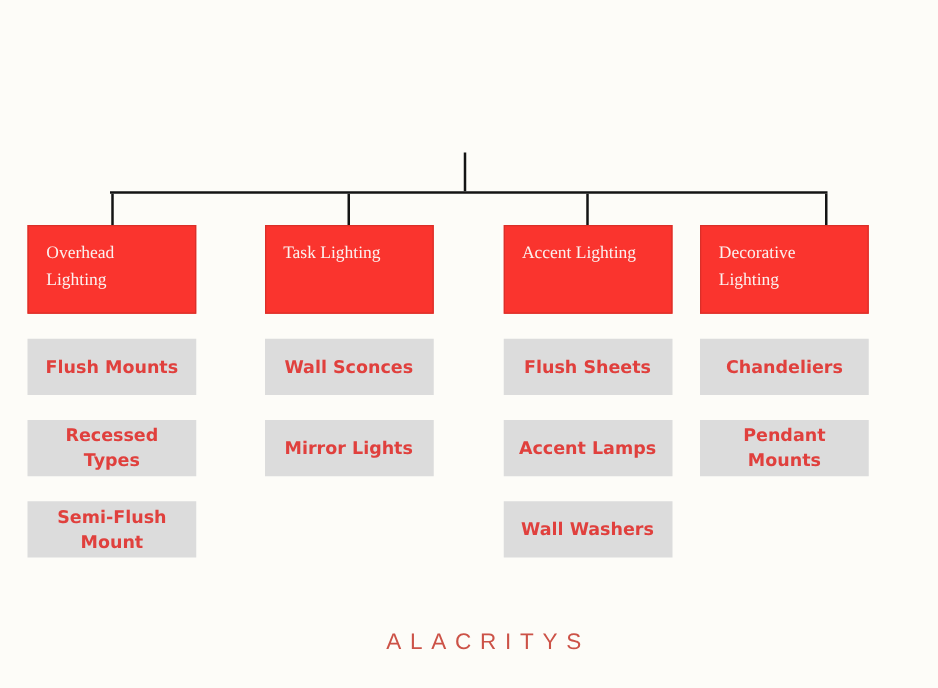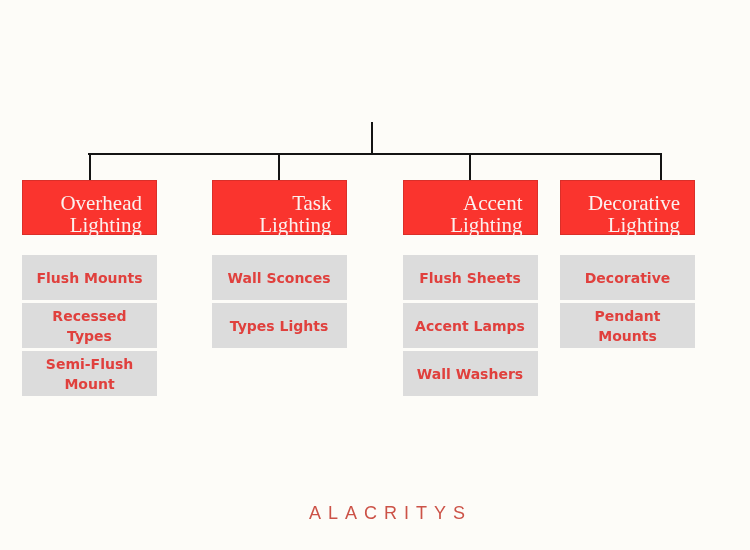--- a/index.html
+++ b/index.html
@@ -32,33 +32,33 @@
   }
 
   .line { position: absolute; background: var(--line, #141414); }
   .stub { left: 371px; top: 122px; width: 2px; height: 31px; }
   .hbar { left: 88px; top: 153px; width: 574px; height: 2px; }
   .drop { top: 155px; width: 2px; height: 25px; }
 
   .column { position: absolute; top: 180px; width: 135px; }
 
   .cat-box {
-    height: 55px;
+    height: 71px;
     background: var(--red, #fa342e);
     border: 1px solid var(--red-border, #da2f29);
     box-sizing: border-box;
     padding: 11px 14px 0 14px;
-    text-align: right;
+    text-align: left;
     font-family: "Liberation Serif", serif;
-    font-size: 21px;
+    font-size: 14px;
     line-height: 22px;
     color: var(--cat-text, #fbf1ef);
   }
 
-  .items { margin-top: 20px; display: flex; flex-direction: column; gap: 3px; }
+  .items { margin-top: 20px; display: flex; flex-direction: column; gap: 20px; }
 
   .item {
     min-height: 45px;
     background: var(--gray, #dcdcdc);
     box-sizing: border-box;
     padding: 2px 7px;
     display: flex; align-items: center; justify-content: center;
     text-align: center;
     font-family: "DejaVu Sans", sans-serif;
     font-weight: bold;
@@ -97,36 +97,36 @@
           <div class="item">Flush Mounts</div>
           <div class="item">Recessed Types</div>
           <div class="item">Semi-Flush Mount</div>
         </div>
       </div>
       <div class="line drop" style="left: 278px;"></div>
       <div class="column" style="left: 211.5px;">
         <div class="cat-box">Task Lighting</div>
         <div class="items">
           <div class="item">Wall Sconces</div>
-          <div class="item">Types Lights</div>
+          <div class="item">Mirror Lights</div>
         </div>
       </div>
       <div class="line drop" style="left: 469px;"></div>
       <div class="column" style="left: 402.5px;">
         <div class="cat-box">Accent Lighting</div>
         <div class="items">
           <div class="item">Flush Sheets</div>
           <div class="item">Accent Lamps</div>
           <div class="item">Wall Washers</div>
         </div>
       </div>
       <div class="line drop" style="left: 659.5px;"></div>
       <div class="column" style="left: 560px;">
         <div class="cat-box">Decorative Lighting</div>
         <div class="items">
-          <div class="item">Decorative</div>
+          <div class="item">Chandeliers</div>
           <div class="item">Pendant Mounts</div>
         </div>
       </div>
     </div>
 
   <div class="footer">ALACRITYS</div>
 </div>
 
 </body></html>

